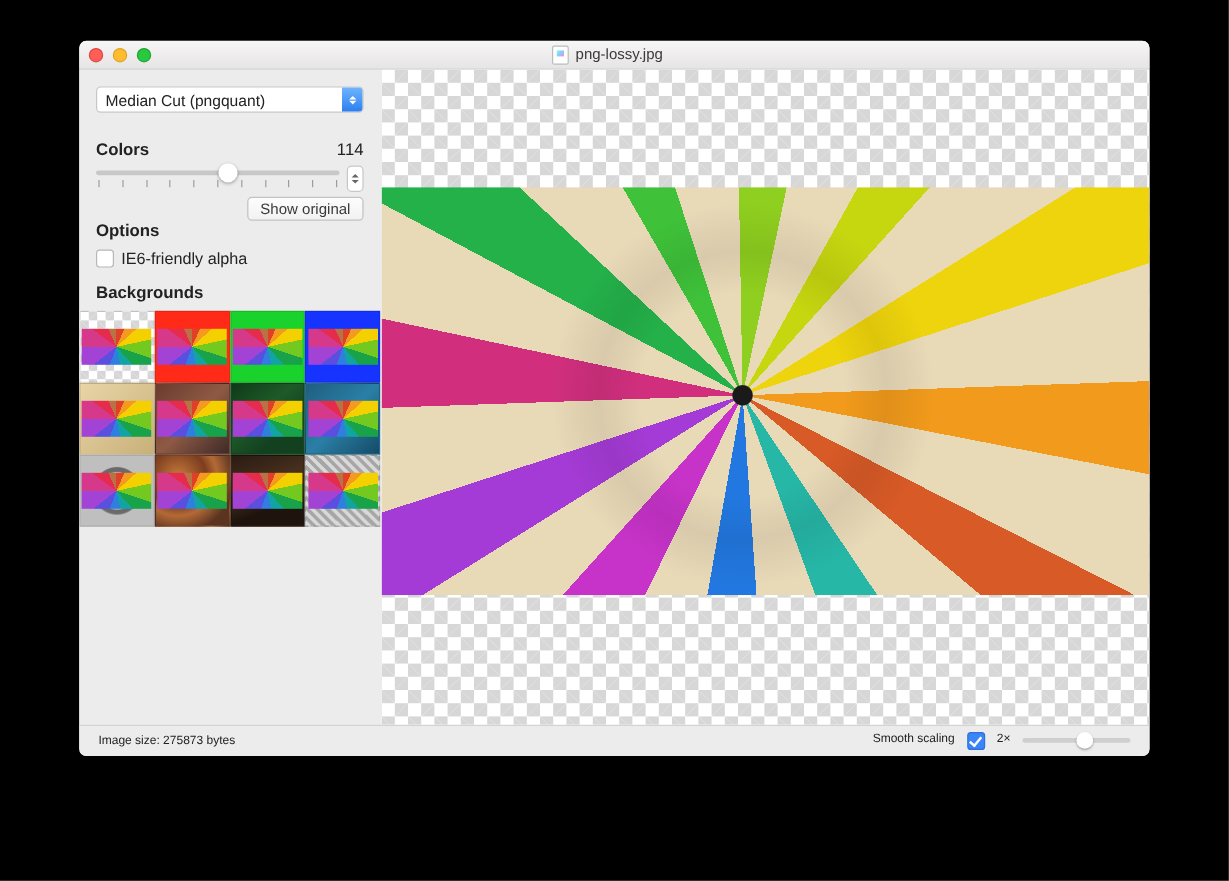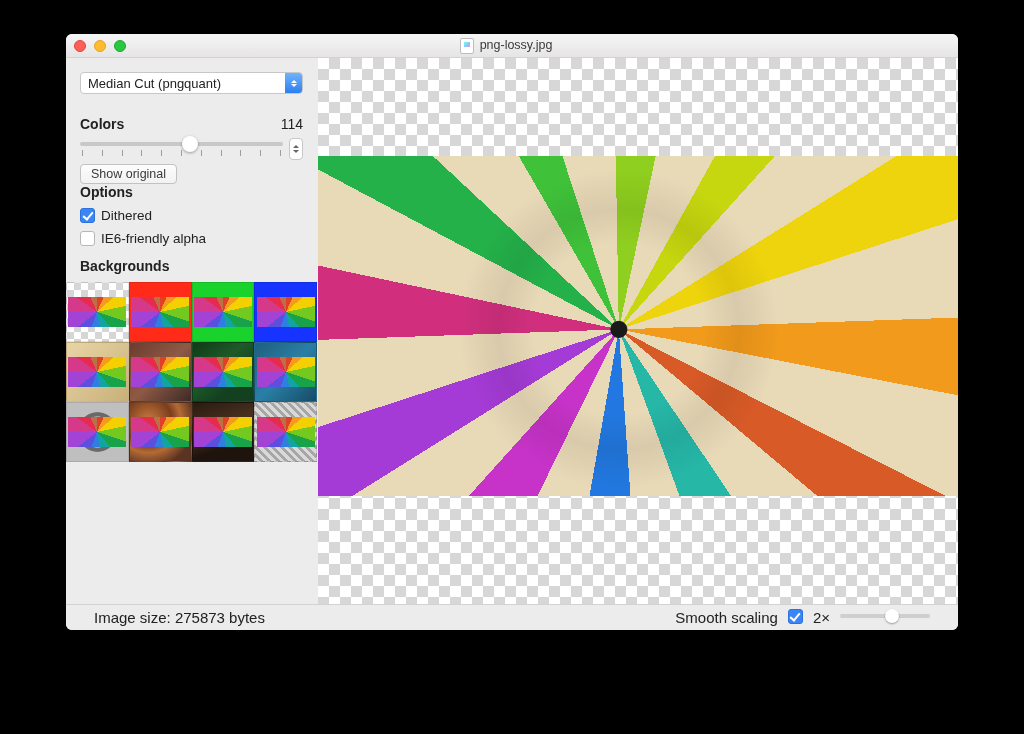--- a/index.html
+++ b/index.html
@@ -104,21 +104,21 @@
   .slider-track .ticks span{ width:1px; height:6px; background:#9d9d9d;}
   .stepper {
     width:14px; height:22px; background:#fff; border:1px solid #c7c7c7; border-radius:4px;
     display:flex; flex-direction:column; align-items:center; justify-content:center;
   }
   .stepper::before, .stepper::after {
     content:""; width:0; height:0; border-left:3px solid transparent; border-right:3px solid transparent;
   }
   .stepper::before{border-bottom:3px solid #666; margin-bottom:2px;}
   .stepper::after{border-top:3px solid #666;}
-  .show-orig-row{ display:flex; margin-top:2px;}
+  .show-orig-row{ display:flex; justify-content:flex-end; margin-top:2px;}
   .push-btn {
     height:20px; padding:0 10px; font-size:12.5px; background:linear-gradient(#fdfdfd,#f2f2f2);
     border:1px solid #c2c2c2; border-radius:4px; color:#3a3a3a;
   }
   .section-title{ font-weight:700; font-size:14px; }
   .check-row{ display:flex; align-items:center; gap:6px; margin-top:8px; font-size:13.5px;}
   .check{
     width:15px; height:15px; border:1px solid #b8b8b8; border-radius:3px; background:#fff;
     display:flex; align-items:center; justify-content:center;
   }
@@ -192,21 +192,21 @@
         #e8d9b7 301deg 308deg, #24b14a 308deg 323deg, #e8d9b7 323deg 332deg,
         #e8d9b7 332deg 340deg, #3fc23a 340deg 352deg, #e8d9b7 352deg 360deg);
   }
   .pencils-big::after{
     content:""; position:absolute; inset:0;
     background: radial-gradient(circle at 47% 51%, rgba(0,0,0,0) 0 85px,
        rgba(0,0,0,0.07) 120px, rgba(0,0,0,0) 160px);
   }
   .statusbar{
     height:26px; background:#ececec; border-top:1px solid #d3d3d3;
-    display:flex; align-items:center; padding:0 28px; font-size:15px;
+    display:flex; align-items:center; padding:0 16px; font-size:10px;
     justify-content:space-between;
   }
   .status-right{ display:flex; align-items:flex-start; gap:10px;}
   .mini-slider{
     width:90px; height:14px; position:relative;
   }
   .mini-slider .track{
     position:absolute; top:5px; left:0; right:0; height:4px; background:#cfcfcf; border-radius:2px;
   }
   .mini-slider .thumb{
@@ -264,24 +264,20 @@
             </div>
         </div>
         <div class="stepper"></div>
       </div>
 
       <div class="show-orig-row">
         <button class="push-btn">Show original</button>
       </div>
 
       <div class="section-title">Options</div>
-      <div class="check-row">
-        <span class="check on"></span>
-        <span>Dithered</span>
-      </div>
       <div class="check-row">
         <span class="check"></span>
         <span>IE6-friendly alpha</span>
       </div>
 
       <div class="section-title" style="margin-top:12px">Backgrounds</div>
       <div class="bg-grid" id="bg-grid">
           <div class="bg-cell bg-checker">
             <div class="mini">
               <div class="mini-pencils"></div>

